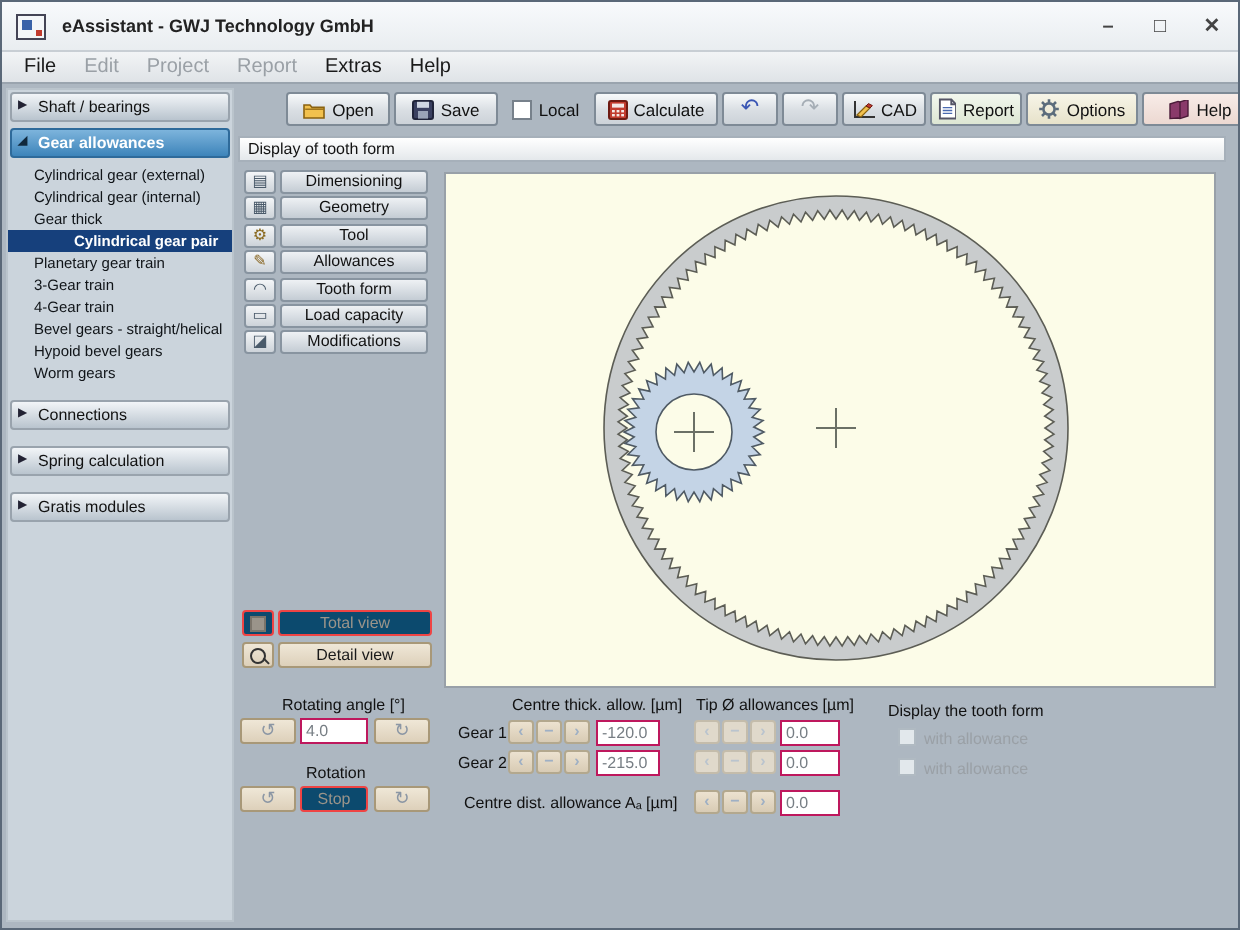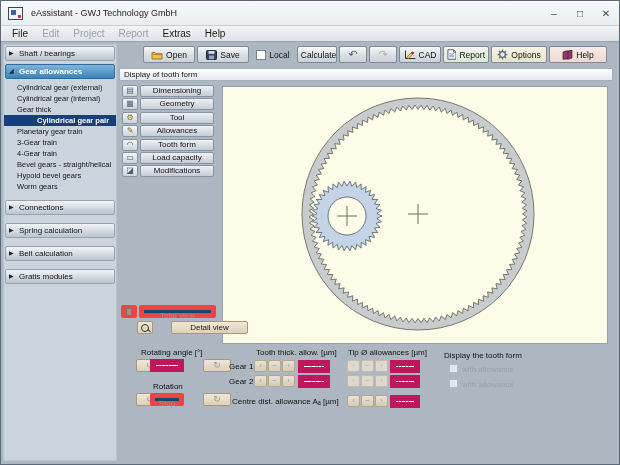--- a/index.html
+++ b/index.html
@@ -1,20 +1,20 @@
 <!DOCTYPE html>
 <html><head>
 <meta charset="utf-8">
 <style>
   html,body{margin:0;padding:0;}
   body{width:620px;height:465px;font-family:"Liberation Sans",sans-serif;-webkit-font-smoothing:antialiased;}
   .win{position:relative;width:618px;height:463px;border:1px solid #5a6878;background:#adb7c1;overflow:hidden;}
 
   
-  .titlebar{position:absolute;left:0;top:0;width:100%;height:24px;background:linear-gradient(#f8fafc,#e9edf0);border-bottom:1px solid #c8ced4;display:flex;align-items:center;}
+  .titlebar{position:absolute;left:0;top:0;width:100%;height:24px;background:linear-gradient(#f8fafc,#e9edf0);border-bottom:1px solid #c8ced4;display:flex;align-items:center;font-weight:bold;}
   .appicon{width:13px;height:11px;margin-left:7px;border:1px solid #445;background:#f4f6f8;position:relative;}
   .appicon::after{content:"";position:absolute;left:2px;top:2px;width:5px;height:5px;background:#3a62a8;}
   .appicon::before{content:"";position:absolute;right:1px;bottom:1px;width:3px;height:3px;background:#c23b2e;}
   .title{font-size:9px;color:#222;margin-left:8px;}
   .winbtns{margin-left:auto;display:flex;height:100%;}
   .wbtn{width:26px;height:100%;display:flex;align-items:center;justify-content:center;font-size:10px;color:#444;}
 
   
   .menubar{position:absolute;left:0;top:25px;width:100%;height:16px;background:linear-gradient(#f2f4f6,#dfe3e7);border-bottom:1px solid #9aa4ae;display:flex;align-items:center;padding-left:4px;box-sizing:border-box;}
   .menu-item{font-size:10px;color:#1a1a1a;padding:0 7px;}
@@ -50,31 +50,31 @@
   .sec-ico{width:16px;height:12px;box-sizing:border-box;border:1px solid #8894a0;border-radius:2px;background:linear-gradient(#f4f6f8,#cdd3d9);font-size:8px;line-height:10px;text-align:center;color:#4a5a6a;}
   .sec-lbl{width:74px;height:12px;box-sizing:border-box;border:1px solid #8894a0;border-radius:2px;background:linear-gradient(#eef1f4,#c4ccd4);font-size:8px;line-height:10px;text-align:center;color:#111;}
 
   
   .canvas{position:absolute;left:221px;top:85px;width:386px;height:258px;background:#fcfce8;border:1px solid #98a0a8;box-sizing:border-box;}
 
   
   .view-row{position:absolute;display:flex;gap:2px;}
   .v-ico{width:16px;height:13px;box-sizing:border-box;border-radius:2px;display:flex;align-items:center;justify-content:center;}
   .v-lbl{width:77px;height:13px;box-sizing:border-box;border-radius:2px;font-size:8px;line-height:11px;text-align:center;}
-  .beige{background:linear-gradient(#efe7d7,#ddd0ba);border:1px solid #a89878;color:#1a1a1a;margin-left:16px;}
-  .beige-dis{background:#0c4a6e;border:5px solid #ef4444;color:#9a948a;}
+  .beige{background:linear-gradient(#efe7d7,#ddd0ba);border:1px solid #a89878;color:#1a1a1a;}
+  .beige-dis{background:#0c4a6e;border:1px solid #ef4444;color:#9a948a;}
   .sq-ico{width:6px;height:6px;background:#9a948a;border:1px solid #7a746a;}
   .mag{width:6px;height:6px;border:1.3px solid #333;border-radius:50%;position:relative;}
   .mag::after{content:"";position:absolute;width:4px;height:1.3px;background:#333;transform:rotate(45deg);right:-3px;bottom:-1px;}
 
   
   .lbl{position:absolute;font-size:8px;color:#111;white-space:nowrap;}
   .lbl.gray{color:#9aa0a6;}
   .rot-btn{position:absolute;width:28px;height:13px;box-sizing:border-box;border-radius:2px;font-size:9px;line-height:11px;text-align:center;color:#8b96a4;}
-  .field{position:absolute;box-sizing:border-box;height:13px;background:#fff;border:6px solid #be185d;font-size:8px;color:#777e84;font-family:"Liberation Sans",sans-serif;padding:0 2px;}
+  .field{position:absolute;box-sizing:border-box;height:13px;background:#fff;border:1px solid #be185d;font-size:8px;color:#777e84;font-family:"Liberation Sans",sans-serif;padding:0 2px;}
   .stop{position:absolute;left:149px;top:392px;width:34px;height:13px;box-sizing:border-box;border-radius:2px;font-size:8px;line-height:11px;text-align:center;}
   .stepper{position:absolute;display:flex;gap:1px;}
   .step{width:13px;height:12px;box-sizing:border-box;border-radius:2px;background:linear-gradient(#ece2d0,#d8cbb4);border:1px solid #b3a88e;font-size:8px;line-height:10px;text-align:center;color:#9fb0c4;font-weight:bold;}
   .step.off{background:#e0d9cb;border-color:#c4bcab;color:#bac4ce;}
   .chk{position:absolute;width:9px;height:9px;box-sizing:border-box;background:#e2e8ec;border:1px solid #b0bac2;}
 </style>
 </head>
 <body>
 
 <div class="win">
@@ -106,21 +106,20 @@
     <div class="nav-c">Gear thick</div>
     <div class="nav-c selected">Cylindrical gear pair</div>
     <div class="nav-c">Planetary gear train</div>
     <div class="nav-c">3-Gear train</div>
     <div class="nav-c">4-Gear train</div>
     <div class="nav-c">Bevel gears - straight/helical</div>
     <div class="nav-c">Hypoid bevel gears</div>
     <div class="nav-c">Worm gears</div>
     <div class="nav-h gap">Connections</div>
     <div class="nav-h gap">Spring calculation</div>
-    <div class="nav-h gap">Belt calculation</div>
     <div class="nav-h gap">Gratis modules</div>
   </div>
 
   <div class="toolbar">
     <div class="btn" style="width:52px">
       <svg width="12" height="10" viewBox="0 0 12 10">
           <path d="M1 9V2.5h3l1 1.2h6V9z" fill="#f2c14e" stroke="#8a6210" stroke-width="0.8"></path>
           <path d="M1.6 4.6h9" stroke="#8a6210" stroke-width="0.6"></path>
         </svg>
       <span>Open</span>
@@ -130,21 +129,21 @@
           <rect x="0.5" y="0.5" width="10" height="9" rx="1" fill="#3a4060" stroke="#20243a"></rect>
           <rect x="2.5" y="0.9" width="6" height="3" fill="#cfd6e2"></rect>
           <rect x="3" y="5.5" width="5" height="3.8" fill="#9aa4b8"></rect>
         </svg>
       <span>Save</span>
     </div>
     <div class="localbox" style="width:44px">
       <span class="cb-sm"></span>
       <span>Local</span>
     </div>
-    <div class="btn" style="width:40px">
+    <div class="btn" style="width:62px">
       <svg width="10" height="10" viewBox="0 0 10 10">
           <rect x="0.5" y="0.5" width="9" height="9" rx="1" fill="#c23b2e" stroke="#6e1a12"></rect>
           <rect x="2" y="1.8" width="6" height="2" fill="#f4e8e6"></rect>
           <g fill="#f4e8e6">
             <rect x="2" y="5" width="1.4" height="1.2"></rect>
             <rect x="4.3" y="5" width="1.4" height="1.2"></rect>
             <rect x="6.6" y="5" width="1.4" height="1.2"></rect>
             <rect x="2" y="7" width="1.4" height="1.2"></rect>
             <rect x="4.3" y="7" width="1.4" height="1.2"></rect>
             <rect x="6.6" y="7" width="1.4" height="1.2"></rect>
@@ -257,21 +256,21 @@
   <div class="lbl" style="left:140px;top:347px">Rotating angle [°]</div>
   <div class="rot-btn beige" style="left:119px;top:358px">↺</div>
   <input class="field" style="left: 149px; top: 358px; width: 34px;" value="4.0">
   <div class="rot-btn beige" style="left:186px;top:358px">↻</div>
 
   <div class="lbl" style="left:152px;top:381px">Rotation</div>
   <div class="rot-btn beige" style="left:119px;top:392px">↺</div>
   <div class="stop beige-dis">Stop</div>
   <div class="rot-btn beige" style="left:186px;top:392px">↻</div>
 
-  <div class="lbl" style="left:255px;top:347px">Tooth thick. allow. [µm]</div>
+  <div class="lbl" style="left:255px;top:347px">Centre thick. allow. [µm]</div>
   <div class="lbl" style="left:228px;top:361px">Gear 1</div>
   <div class="stepper" style="left:253px;top:359px">
     <div class="step">‹</div>
     <div class="step">−</div>
     <div class="step">›</div>
   </div>
   <input class="field" style="left: 297px; top: 359px; width: 32px;" value="-120.0">
 
   <div class="lbl" style="left:228px;top:376px">Gear 2</div>
   <div class="stepper" style="left:253px;top:374px">

